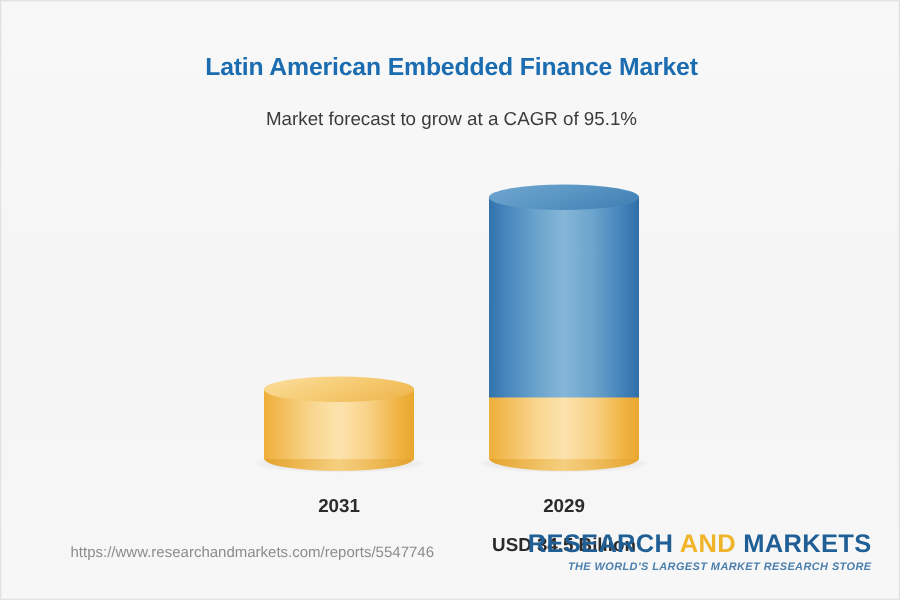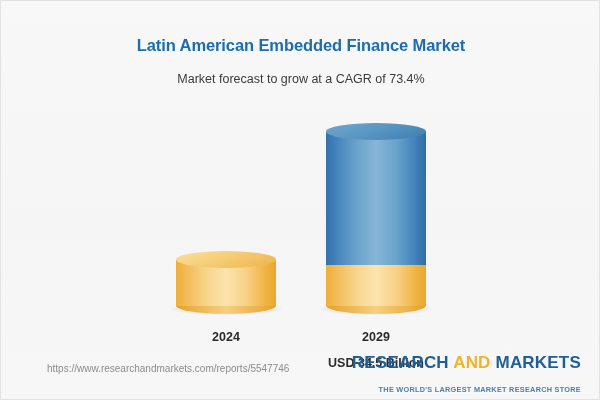--- a/index.html
+++ b/index.html
@@ -185,51 +185,52 @@
     font-size: 17px;
     font-weight: bold;
     letter-spacing: 0.2px;
     line-height: 20px;
     white-space: nowrap;
     text-align: right;
   }
   .logo-word-dark { color: #1f5f96; }
   .logo-word-gold { color: #f0b429; }
   .logo-tagline {
-    margin-top: 12px;
+    margin-top: 0;
     font-size: 7.3px;
     font-weight: bold;
     letter-spacing: 0.28px;
     color: #4b7fad;
     white-space: nowrap;
+    font-style: italic;
   }
 </style>
 </head>
 <body>
 
 <div class="infographic">
 
   <div class="header">
     <h1 class="chart-title">Latin American Embedded Finance Market</h1>
-    <p class="chart-subtitle">Market forecast to grow at a CAGR of 73.4%</p>
+    <p class="chart-subtitle">Market forecast to grow at a CAGR of 95.1%</p>
   </div>
 
   <div class="plot">
 
     <div class="column col-2024">
 
       <div class="shadow"></div>
       <div class="cylinder" style="height:55px;">
         <div class="cyl-seg seg-yellow" style="top:0; bottom:0;">
           <div class="cyl-bottom-cap"></div>
           <div class="cyl-body"></div>
           <div class="cyl-top"></div>
         </div>
       </div>
-      <div class="cat-label">2024</div>
+      <div class="cat-label">2031</div>
     </div>
 
     <div class="column col-2029">
       <div class="value-label">USD 34.5 Billion</div>
       <div class="shadow"></div>
       <div class="cylinder" style="height:183px;">
 
         <div class="cyl-seg seg-yellow" style="top:134px; bottom:0;">
           <div class="cyl-bottom-cap"></div>
           <div class="cyl-body" style="top:0;"></div>

